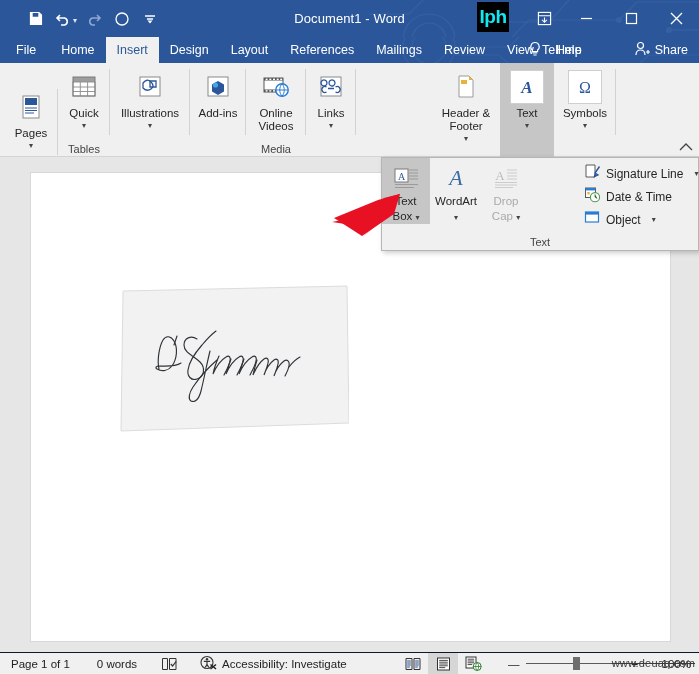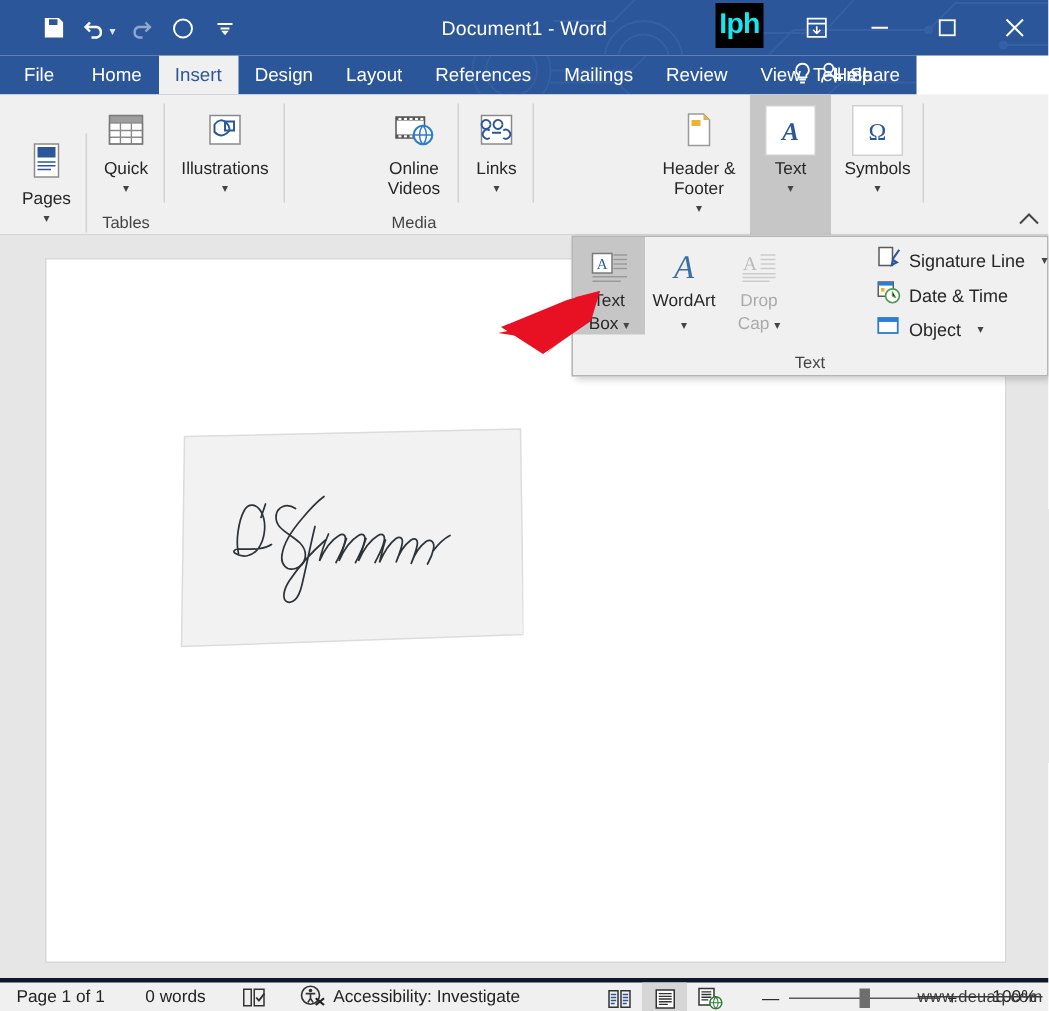--- a/index.html
+++ b/index.html
@@ -40,21 +40,21 @@
   }
   .wincontrols { position: absolute; right: 0; top: 0; height: 37px; display: flex; }
   .wincontrols > div {
     width: 45px; height: 37px; display: flex; align-items: center; justify-content: center;
     color: #ffffff;
   }
   .ribdisp { position:absolute; left:524px; top:0; width:40px; height:37px; display:flex; align-items:center; justify-content:center; color:#fff;}
 
   
   .tabstrip {
-    position: absolute; left: 0; top: 37px; width: 611px; height: 26px;
+    position: absolute; left: 0; top: 37px; width: 699px; height: 26px;
     background: #2b579a; overflow: hidden;
   }
   .tabstrip .circuit2 {
     position: absolute; right: 0; top: -30px; width: 330px; height: 74px;
     opacity: .3; pointer-events: none;
   }
   .tabs { position: absolute; left: 0; top: 0; height: 26px; display: flex; align-items: stretch; }
   .tab {
     padding: 0 11px; height: 26px; line-height: 26px; color: #ffffff;
     font-size: 12.5px; white-space: nowrap;
@@ -123,21 +123,21 @@
     position: absolute; left: 30px; top: 15px; width: 641px; height: 470px;
     background: #ffffff; border: 1px solid #d8d8d8;
   }
   .sig-img {
     position: absolute; left: 88px; top: 110px; width: 230px; height: 150px;
   }
 
   
   .statusbar {
     position: absolute; left: 0; top: 652px; width: 699px; height: 22px;
-    background: #f0f0f0; border-top: 3px solid #0f172a;
+    background: #f0f0f0; border-top: 1px solid #0f172a;
     display: flex; align-items: center; font-size: 11.5px; color: #222;
   }
   .sb-item { display: flex; align-items: center; gap: 5px; white-space: nowrap; }
   .sb-views { position: absolute; left: 398px; top: 0; height: 21px; display: flex; align-items: stretch; }
   .sb-views > div { width: 30px; display:flex; align-items:center; justify-content:center;}
   .sb-views > div.active { background: #d6d6d6; }
   .zoomwrap { position: absolute; left: 508px; top: 0; height: 21px; display: flex; align-items: center; gap: 6px; }
   .zoomline { width: 100px; height: 1px; background: #5a5a5a; position: relative; }
   .zoomthumb { position: absolute; left: 47px; top: -6px; width: 7px; height: 13px; background: #6e6e6e; }
   .zoompct { position: absolute; right: 8px; font-size: 11.5px; color:#222; }
@@ -316,20 +316,31 @@
           <rect x="4" y="3" width="20" height="19" fill="#fff" stroke="#8a8a8a" stroke-width="1"></rect>
           <path fill="none" stroke="#2b579a" stroke-width="1.3" d="M7 9 q4-5 8-1 q4 4 0 7 q-4 3 -8 -1 z"></path>
           <path fill="none" stroke="#2b579a" stroke-width="1.3" d="M14 7 l6 0 l0 6 l-6 0 z"></path>
         </svg>
       </div>
       <div class="rlabel">Illustrations</div>
       <div class="rcaret">▾</div>
       <div class="sep"></div>
     </div>
 
+    <div class="rgroup" style="left:190px; width:56px;">
+      <div class="ricon">
+        <svg width="28" height="26" viewBox="0 0 28 26">
+          <rect x="4" y="3" width="20" height="19" fill="#fff" stroke="#8a8a8a" stroke-width="1"></rect>
+          <path fill="#2b579a" d="M14 7 l6 3.5 v7 L14 21 l-6-3.5 v-7z"></path>
+          <circle cx="11.5" cy="11" r="2.6" fill="#41a5ee"></circle>
+        </svg>
+      </div>
+      <div class="rlabel"><span>Add-ins</span></div>
+      <div class="sep"></div>
+    </div>
 
     <div class="rgroup" style="left:246px; width:60px;">
       <div class="ricon">
         <svg width="30" height="26" viewBox="0 0 30 26">
           <rect x="3" y="4" width="19" height="14" fill="#fff" stroke="#555" stroke-width="1"></rect>
           <path fill="#555" d="M3 4 h19 v2.4 h-19z M3 15.6 h19 v2.4 h-19z"></path>
           <g fill="#fff">
               <rect x="4.6" y="4.6" width="2" height="1.4"></rect>
               <rect x="8.3" y="4.6" width="2" height="1.4"></rect>
               <rect x="12" y="4.6" width="2" height="1.4"></rect>

